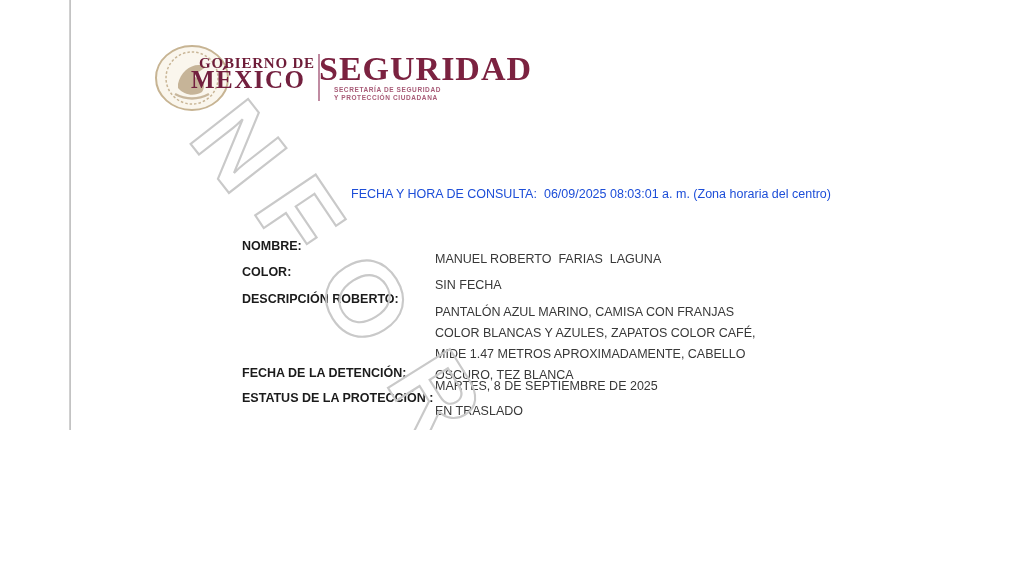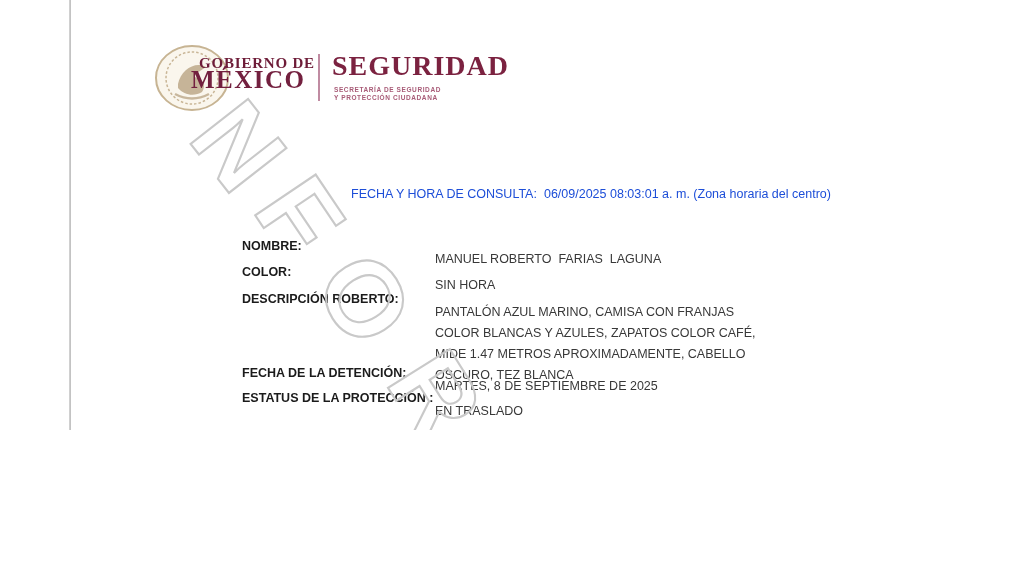--- a/index.html
+++ b/index.html
@@ -25,23 +25,23 @@
   .brand-line2{
     position:absolute;left:191px;top:66px;
     font-family:"Liberation Serif", serif;font-weight:bold;
     font-size:25px;letter-spacing:1.5px;color:#73203f;
   }
   .header-divider{
     position:absolute;left:318px;top:54px;width:2px;height:47px;
     background:#c08ba2;
   }
   .agency-name{
-    position:absolute;left:332px;top:50px;
+    position:absolute;left:319px;top:50px;
     font-family:"Liberation Serif", serif;font-weight:bold;
-    font-size:28px;letter-spacing:1px;color:#7b2240;
+    font-size:34px;letter-spacing:1px;color:#7b2240;
   }
   .agency-sub{
     position:absolute;left:334px;top:86px;
     font-size:6.5px;line-height:8px;letter-spacing:0.6px;
     font-weight:bold;color:#a85b77;
   }
   
   .doc-title{
     position:absolute;left:230px;top:124px;width:530px;
     text-align:center;font-size:25px;font-weight:bold;color:#111;
@@ -99,21 +99,21 @@
   <div class="consulta">
     <span class="c-label">FECHA Y HORA DE CONSULTA:</span><span class="c-value">06/09/2025 08:03:01 a. m. (Zona horaria del centro)</span>
   </div>
 
   <div class="row r1">
     <span class="f-label">NOMBRE:</span>
     <span class="f-value">MANUEL ROBERTO  FARIAS  LAGUNA</span>
   </div>
   <div class="row r2">
     <span class="f-label">COLOR:</span>
-    <span class="f-value">SIN HORA</span>
+    <span class="f-value">SIN FECHA</span>
   </div>
   <div class="row r3">
     <span class="f-label">DESCRIPCIÓN ROBERTO:</span>
     <span class="f-value">PANTALÓN AZUL MARINO, CAMISA CON FRANJAS
 COLOR BLANCAS Y AZULES, ZAPATOS COLOR CAFÉ,
 MIDE 1.47 METROS APROXIMADAMENTE, CABELLO
 OSCURO, TEZ BLANCA</span>
   </div>
   <div class="row r4">
     <span class="f-label">FECHA DE LA DETENCIÓN:</span>

